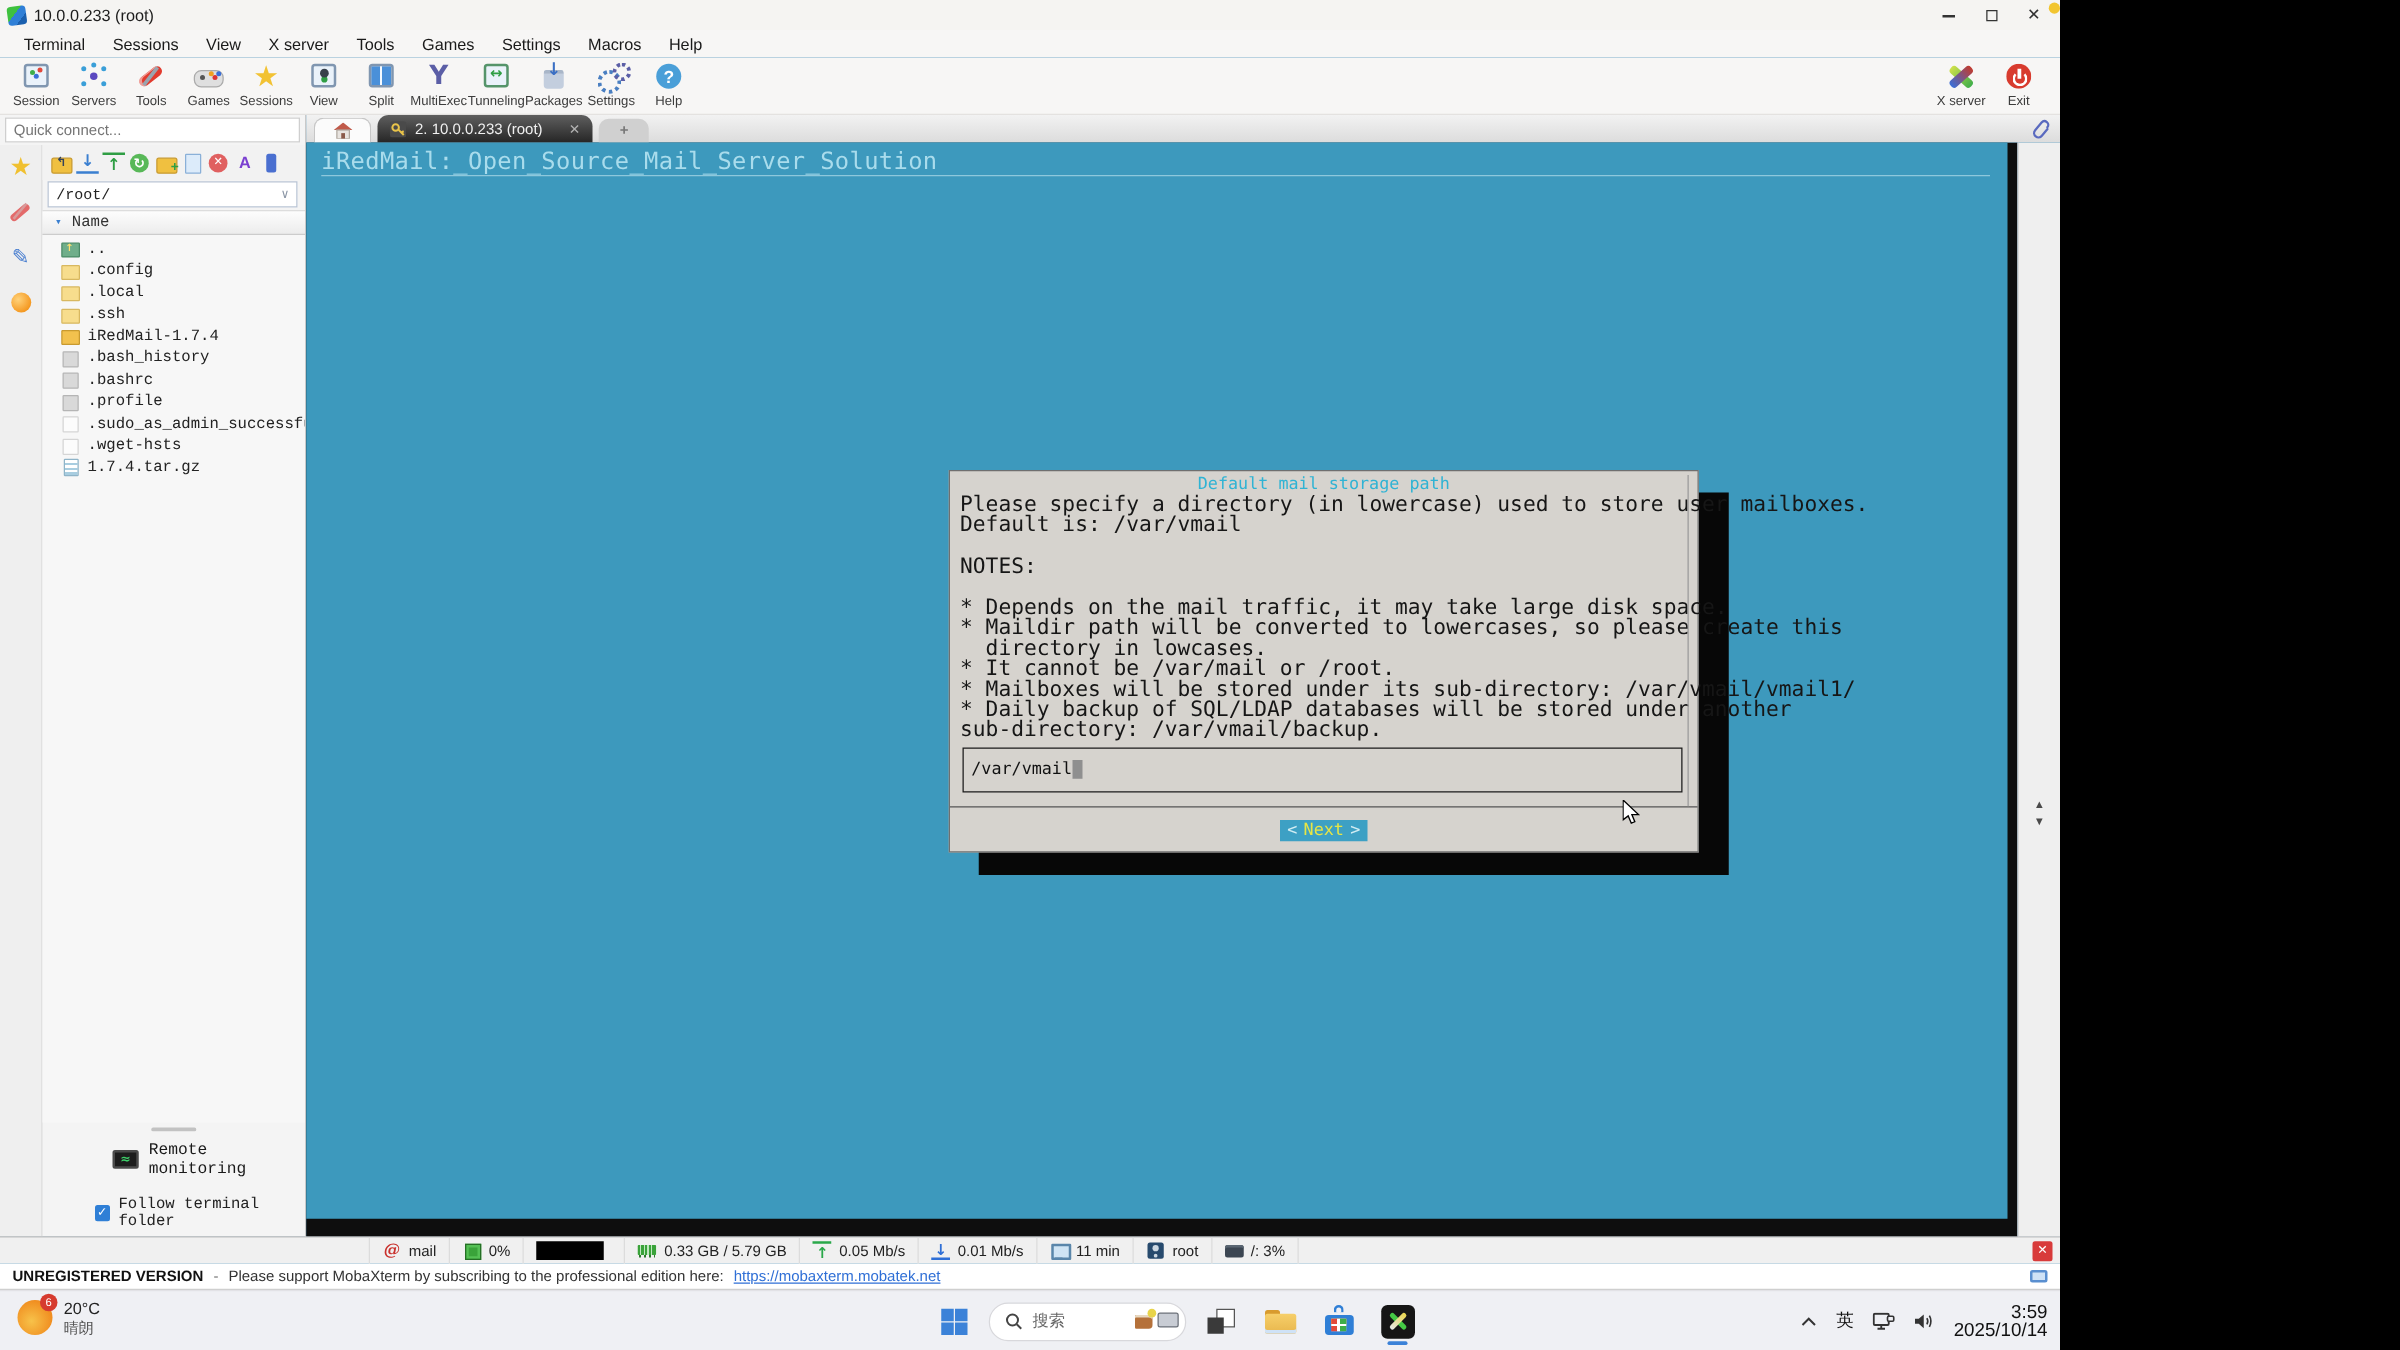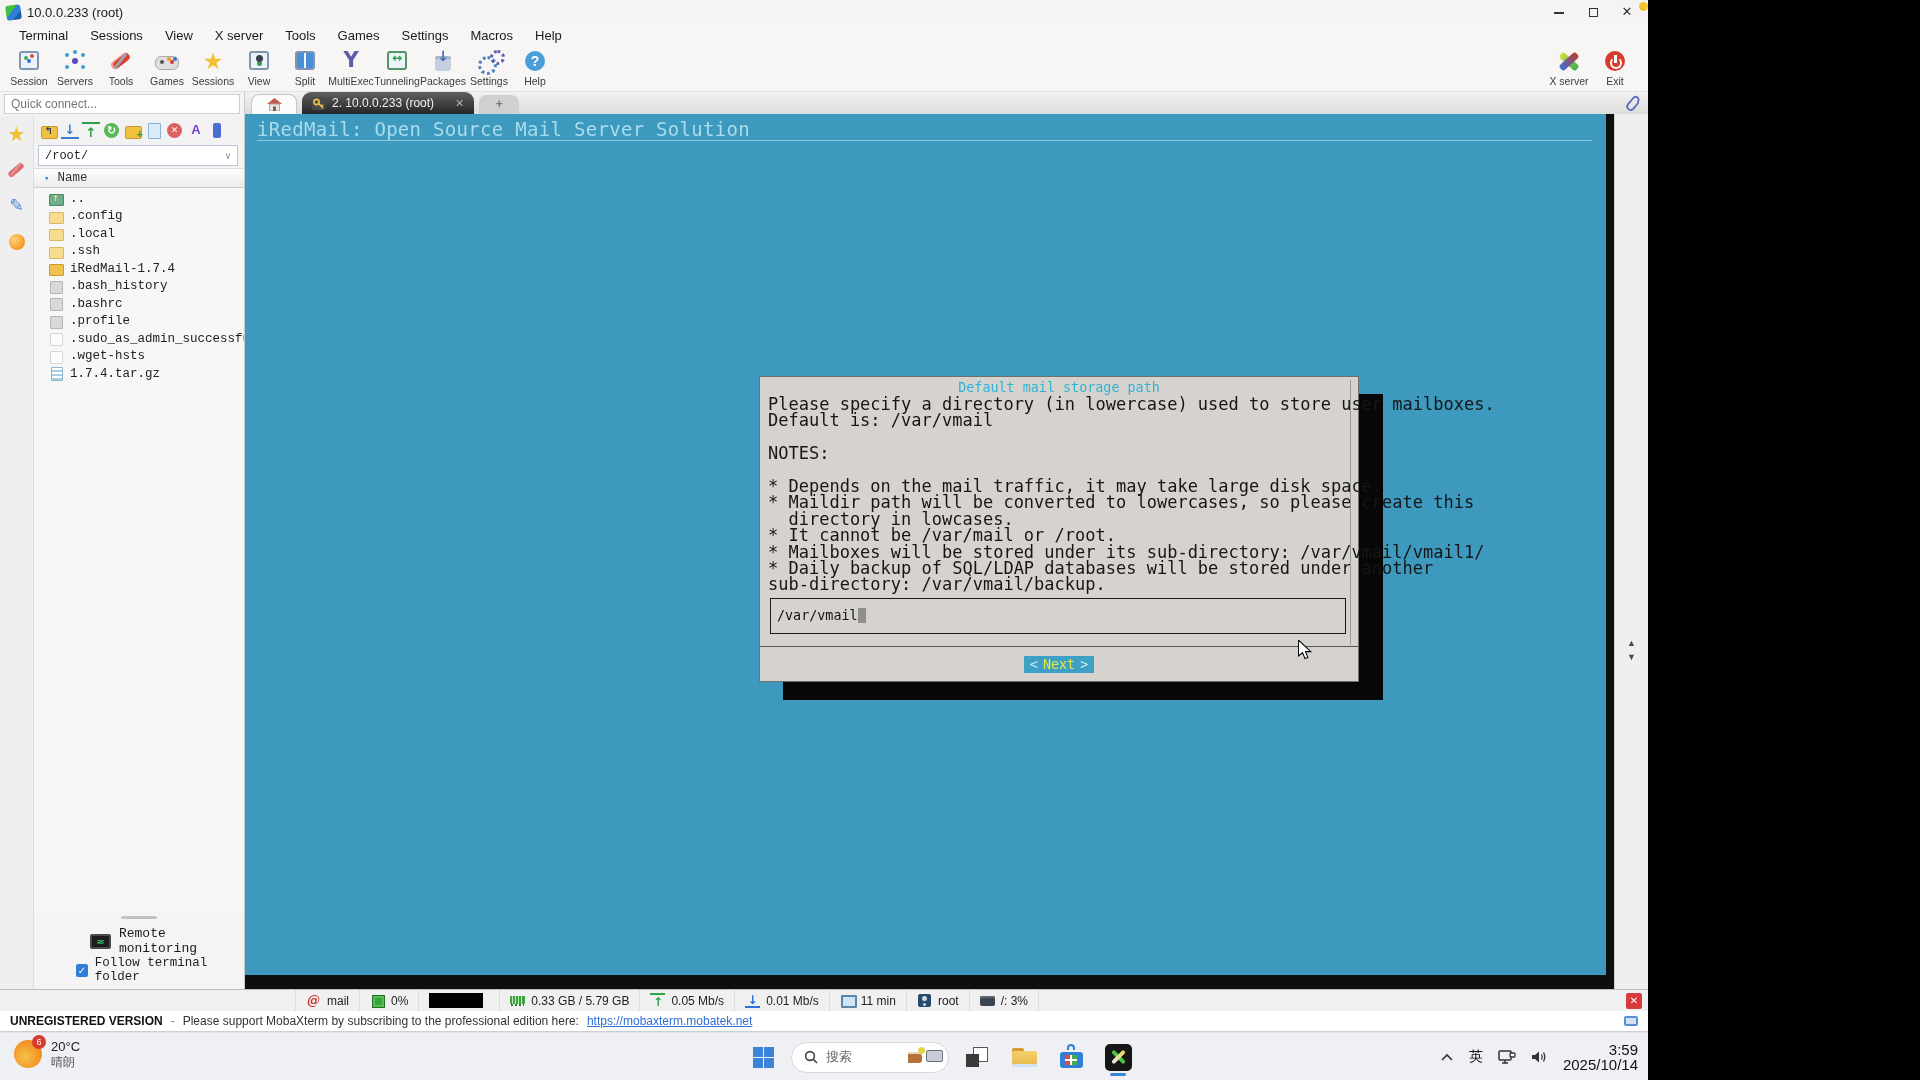--- a/index.html
+++ b/index.html
@@ -118,21 +118,21 @@
   .fic-file-gray::before { background:#d9d9d9; border:1px solid #b5b5b5; left:2px; width:11px; height:11px; top:1px; }
   .fic-file-plain::before { background:#fcfcfc; border:1px solid #d5d5d5; left:2px; width:11px; height:11px; top:1px; }
   .fic-file-archive::before { background:repeating-linear-gradient(180deg,#ffffff 0 2px,#a8cde0 2px 4px); border:1px solid #8fb4c8; left:3px; width:10px; height:12px; top:0; }
 
   .side-bottom { padding:4px 0 8px; }
   .drag-handle { width:36px; height:3px; background:#c2c2c2; border-radius:2px; margin:0 auto 10px; }
   .rm-row { display:flex; align-items:center; gap:8px; padding-left:56px; height:24px; }
   .rm-icon { width:22px; height:15px; background:#1c1c1c; border:2px solid #4a4a4a; border-radius:2px; position:relative; }
   .rm-icon::before { content:"≈"; position:absolute; inset:0; text-align:center; font:bold 10px/11px "DejaVu Sans",sans-serif; color:#3ed06a; }
   .rm-label { font-size:13px; color:#1a1a1a; }
-  .follow-row { display:flex; align-items:center; gap:7px; padding-left:42px; height:22px; margin-top:6px; }
+  .follow-row { display:flex; align-items:center; gap:7px; padding-left:42px; height:22px; margin-top:20px; }
   .chk { width:13px; height:13px; background:#2f7fd6; border-radius:2px; position:relative; }
   .chk::before { content:"✓"; position:absolute; inset:0; text-align:center; font:bold 10px/13px "DejaVu Sans",sans-serif; color:#fff; }
   .follow-label { font-size:12.5px; color:#222; }
 
   
   .termcol { flex:1; display:flex; flex-direction:column; min-width:0; position:relative; }
   .tabbar { height:22px; background:linear-gradient(#f2f2f2,#dcdcdc); display:flex; align-items:flex-end; padding-left:6px; gap:5px; position:relative; }
   .tab-home { width:46px; height:20px; background:#fbfbfb; border:1px solid #c6c6c6; border-bottom:none; border-radius:8px 8px 0 0;
     display:flex; align-items:center; justify-content:center; }
   .tab-active { height:22px; background:linear-gradient(#5f5f5f,#262626); border-radius:9px 9px 0 0; display:flex; align-items:center;

